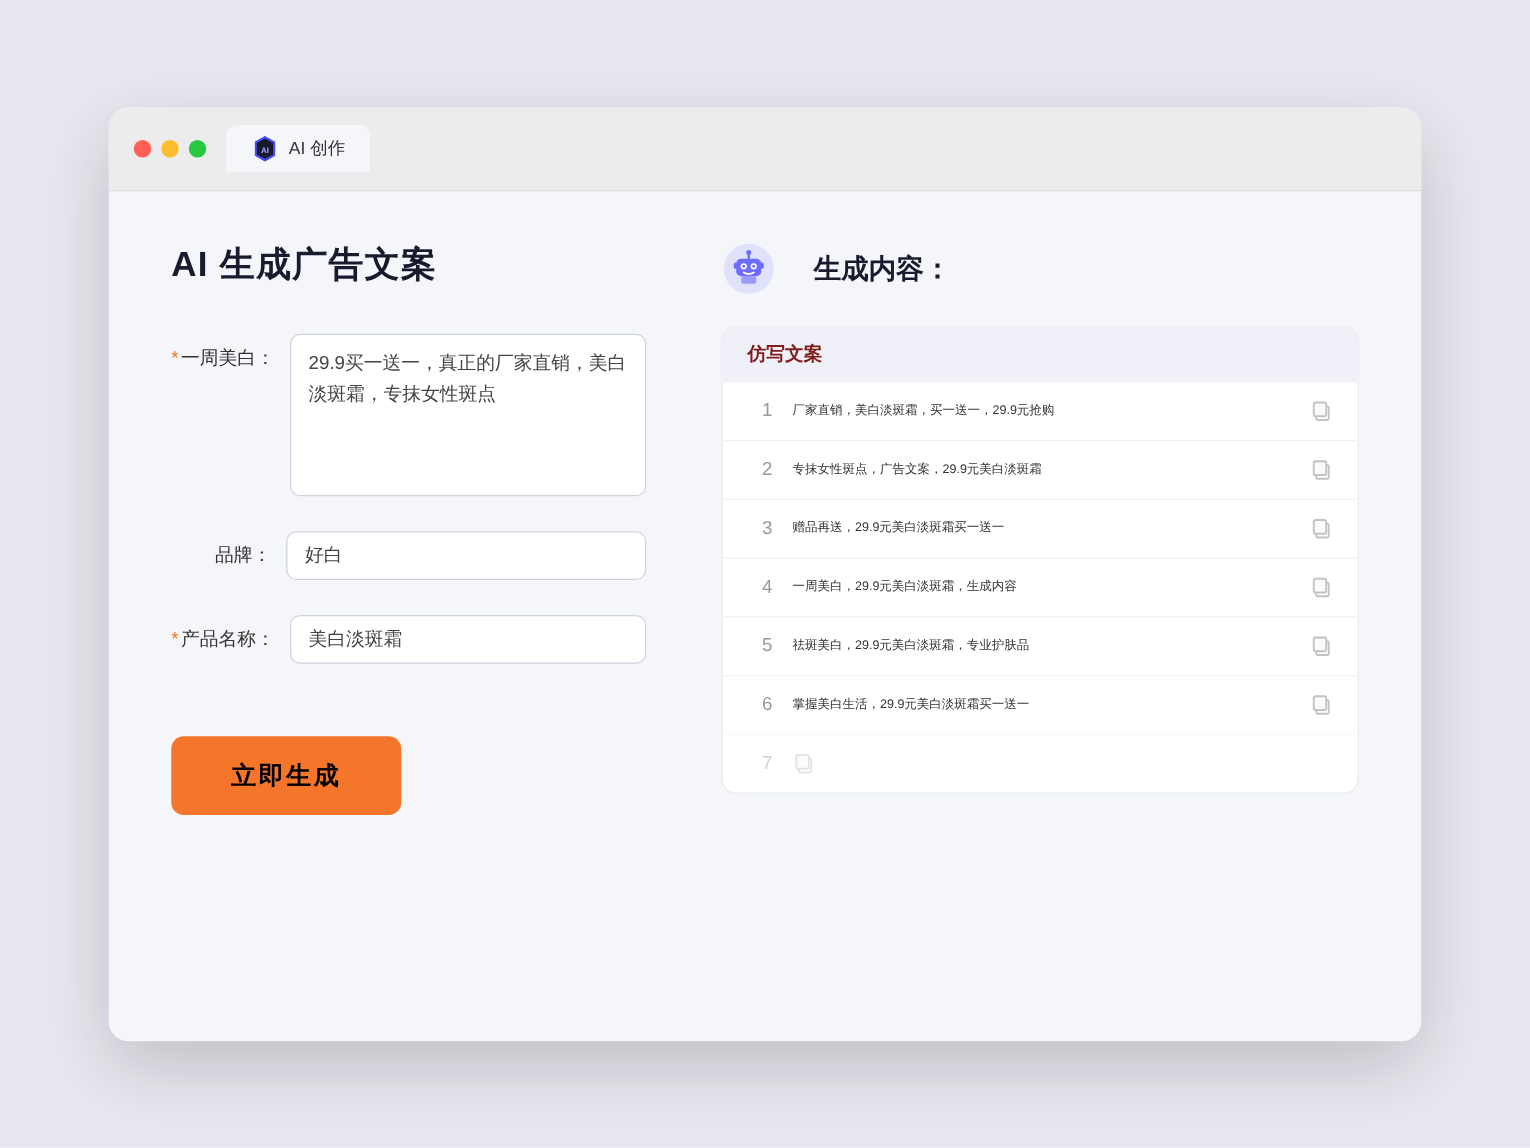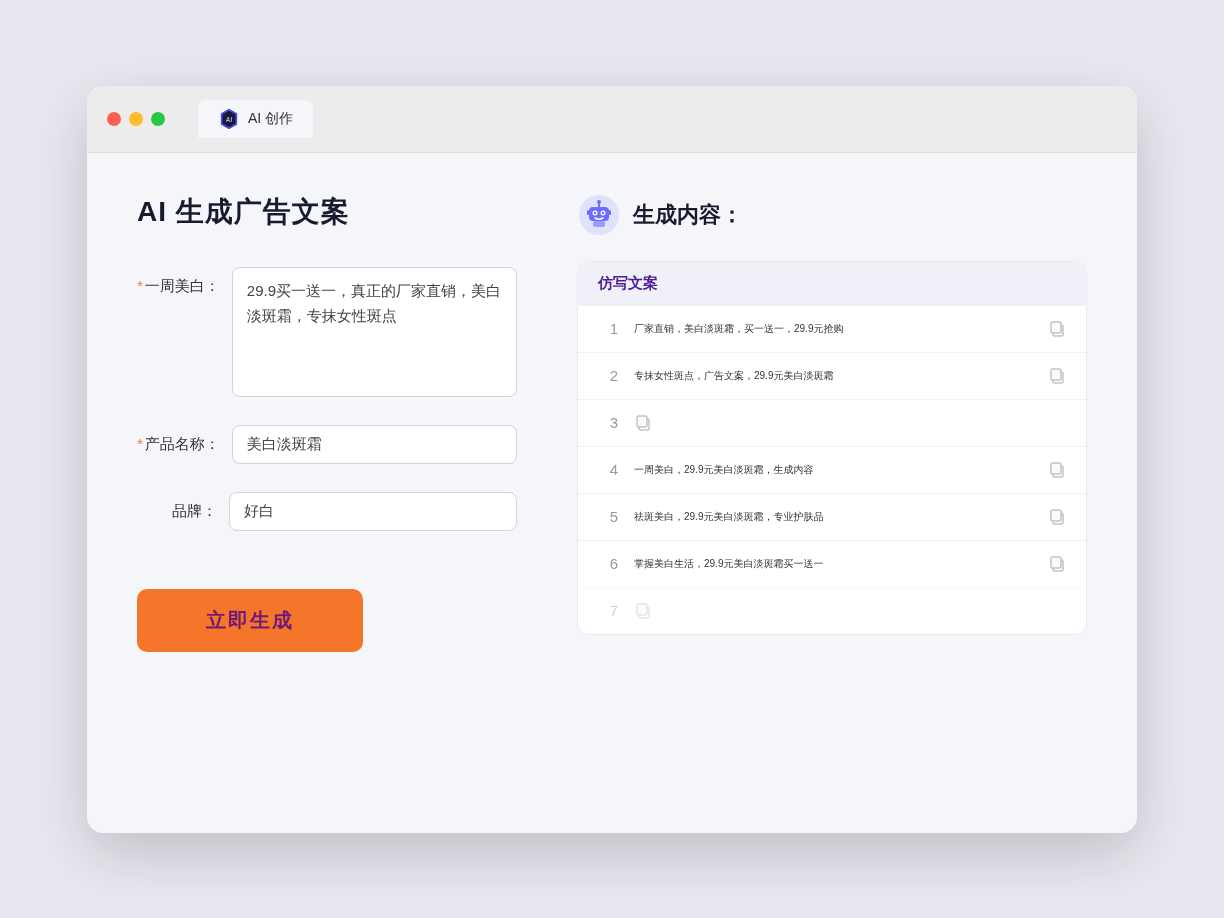--- a/index.html
+++ b/index.html
@@ -18,21 +18,21 @@
       border-radius: 16px;
       box-shadow: 0 20px 60px rgba(0,0,0,0.18);
       overflow: hidden;
     }
 
     .titlebar {
       background: #ececec;
       padding: 14px 20px;
       display: flex;
       align-items: center;
-      gap: 33px;
+      gap: 16px;
       border-bottom: 1px solid #ddd;
     }
 
     .traffic-lights {
       display: flex;
       gap: 8px;
     }
 
     .traffic-light {
       width: 14px;
@@ -114,40 +114,40 @@
       resize: none;
     }
 
     .form-textarea {
       height: 130px;
       line-height: 1.7;
     }
 
     .generate-btn {
       background: #f5752b;
-      color: #701a75;
+      color: #000000;
       border: none;
       border-radius: 10px;
-      padding: 18px 69px;
+      padding: 18px 48px;
       font-size: 20px;
       font-weight: 600;
       cursor: pointer;
       margin-top: 30px;
       letter-spacing: 2px;
     }
 
     
     .right-panel {
       flex: 1;
     }
 
     .result-header {
       display: flex;
       align-items: center;
-      gap: 12px;
+      gap: 30px;
       margin-bottom: 24px;
     }
 
     .robot-icon {
       width: 44px;
       height: 44px;
     }
 
     .result-title {
       font-size: 22px;
@@ -161,21 +161,21 @@
       overflow: hidden;
       border: 1px solid #e8eaf0;
       width: 100%;
     }
 
     .result-table-header {
       background: #f0f1f8;
       padding: 12px 20px;
       font-size: 15px;
       font-weight: 600;
-      color: #4c1d95;
+      color: #7f1d1d;
     }
 
     .result-row {
       display: flex;
       align-items: center;
       padding: 14px 20px;
       border-top: 1px solid #f0f1f8;
       gap: 16px;
     }
 
@@ -238,32 +238,32 @@
       
       <div class="form-row">
         <label class="form-label">
           <span class="required">*</span><span>一周美白：</span>
         </label>
         <textarea class="form-textarea" style="">29.9买一送一，真正的厂家直销，美白淡斑霜，专抹女性斑点</textarea>
       </div>
 
       
       <div class="form-row">
+        <label class="form-label">品牌：</label>
+        <input class="form-input" type="text" value="好白" style="">
+      </div>
+
+      
+      <div class="form-row">
         <label class="form-label">
           <span class="required">*</span><span>产品名称：</span>
         </label>
         <input class="form-input" type="text" value="美白淡斑霜" style="">
       </div>
 
-      
-      <div class="form-row">
-        <label class="form-label">品牌：</label>
-        <input class="form-input" type="text" value="好白" style="">
-      </div>
-
       <button class="generate-btn">立即生成</button>
     </div>
 
     <div class="right-panel">
       <div class="result-header">
 
         <svg class="robot-icon" viewBox="0 0 44 44" fill="none">
           <circle cx="22" cy="22" r="20" fill="#6c6cff" opacity="0.15"></circle>
 
           <rect x="12" y="14" width="20" height="14" rx="4" fill="#6c6cff"></rect>
@@ -300,20 +300,21 @@
         <div class="result-row">
           <span class="result-num">2</span>
           <span class="result-text">专抹女性斑点，广告文案，29.9元美白淡斑霜</span>
           <svg class="copy-icon" viewBox="0 0 18 18" fill="none">
               <rect x="5" y="5" width="10" height="11" rx="1.5" stroke="#888" stroke-width="1.5"></rect>
               <rect x="3" y="2" width="10" height="11" rx="1.5" fill="#f5f6fa" stroke="#888" stroke-width="1.5"></rect>
             </svg>
         </div>
         <div class="result-row">
           <span class="result-num">3</span>
+          <span class="result-text">赠品再送，29.9元美白淡斑霜买一送一</span>
           <svg class="copy-icon" viewBox="0 0 18 18" fill="none">
               <rect x="5" y="5" width="10" height="11" rx="1.5" stroke="#888" stroke-width="1.5"></rect>
               <rect x="3" y="2" width="10" height="11" rx="1.5" fill="#f5f6fa" stroke="#888" stroke-width="1.5"></rect>
             </svg>
         </div>
         <div class="result-row">
           <span class="result-num">4</span>
           <span class="result-text">一周美白，29.9元美白淡斑霜，生成内容</span>
           <svg class="copy-icon" viewBox="0 0 18 18" fill="none">
               <rect x="5" y="5" width="10" height="11" rx="1.5" stroke="#888" stroke-width="1.5"></rect>

